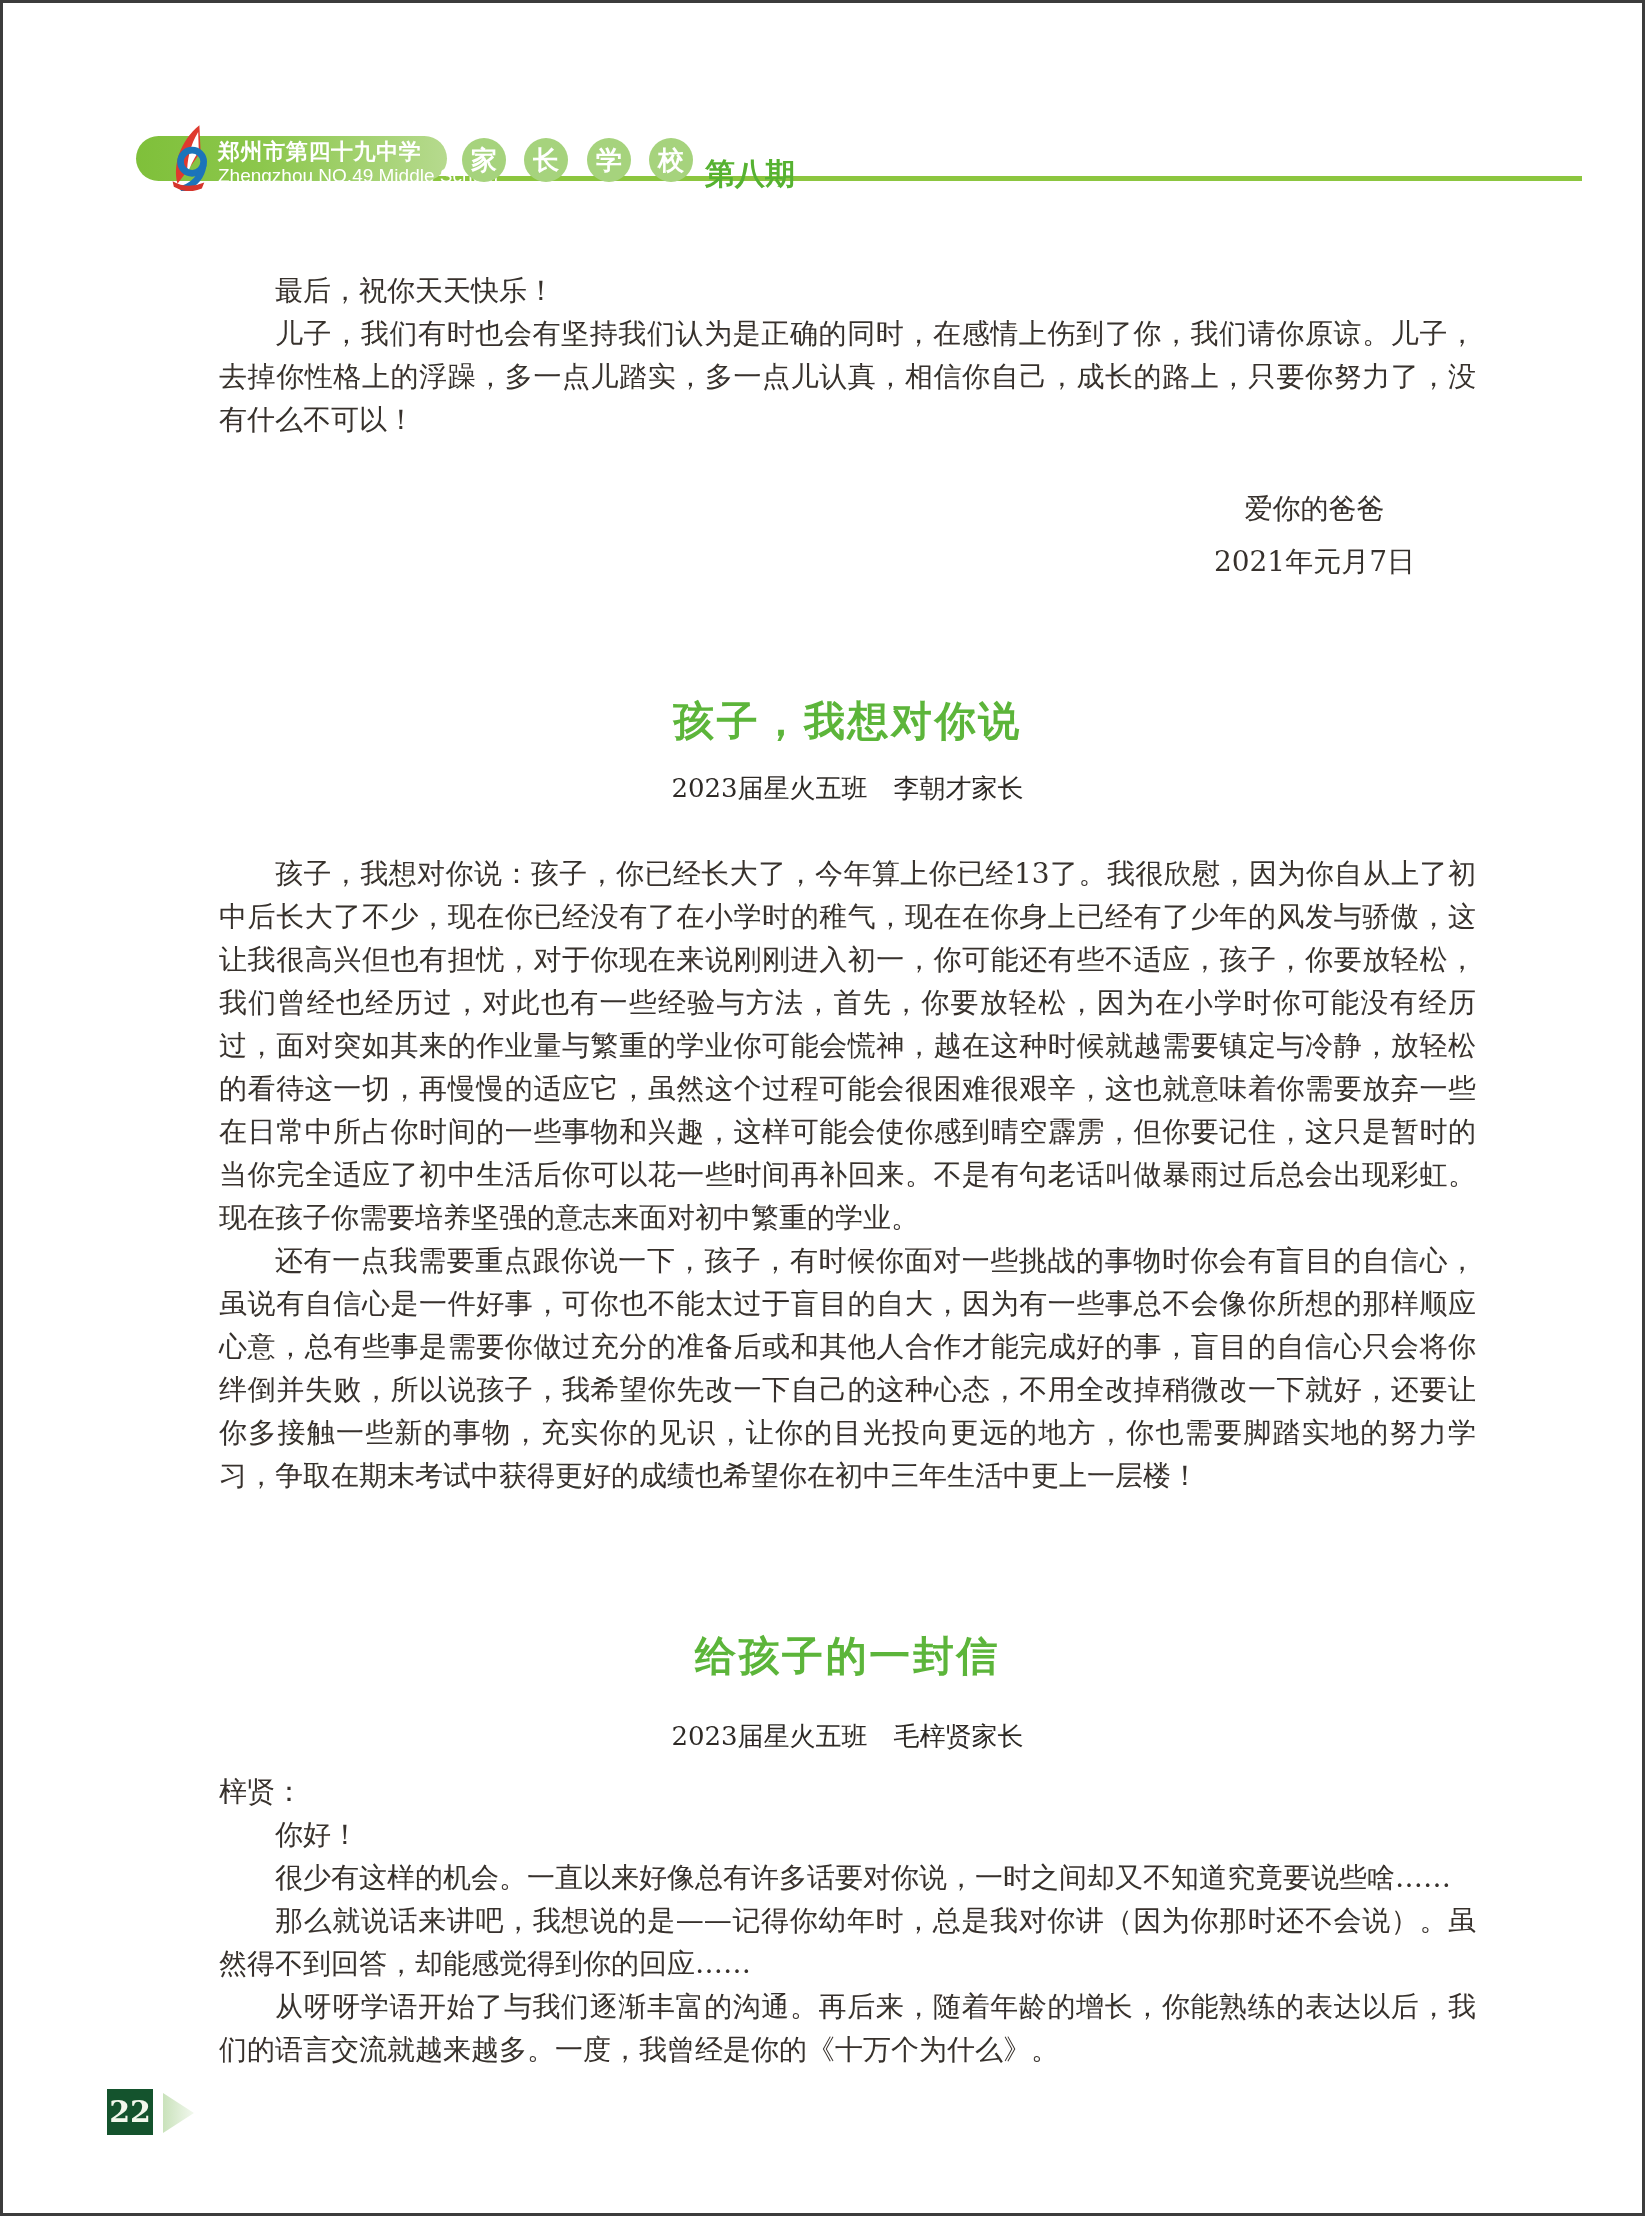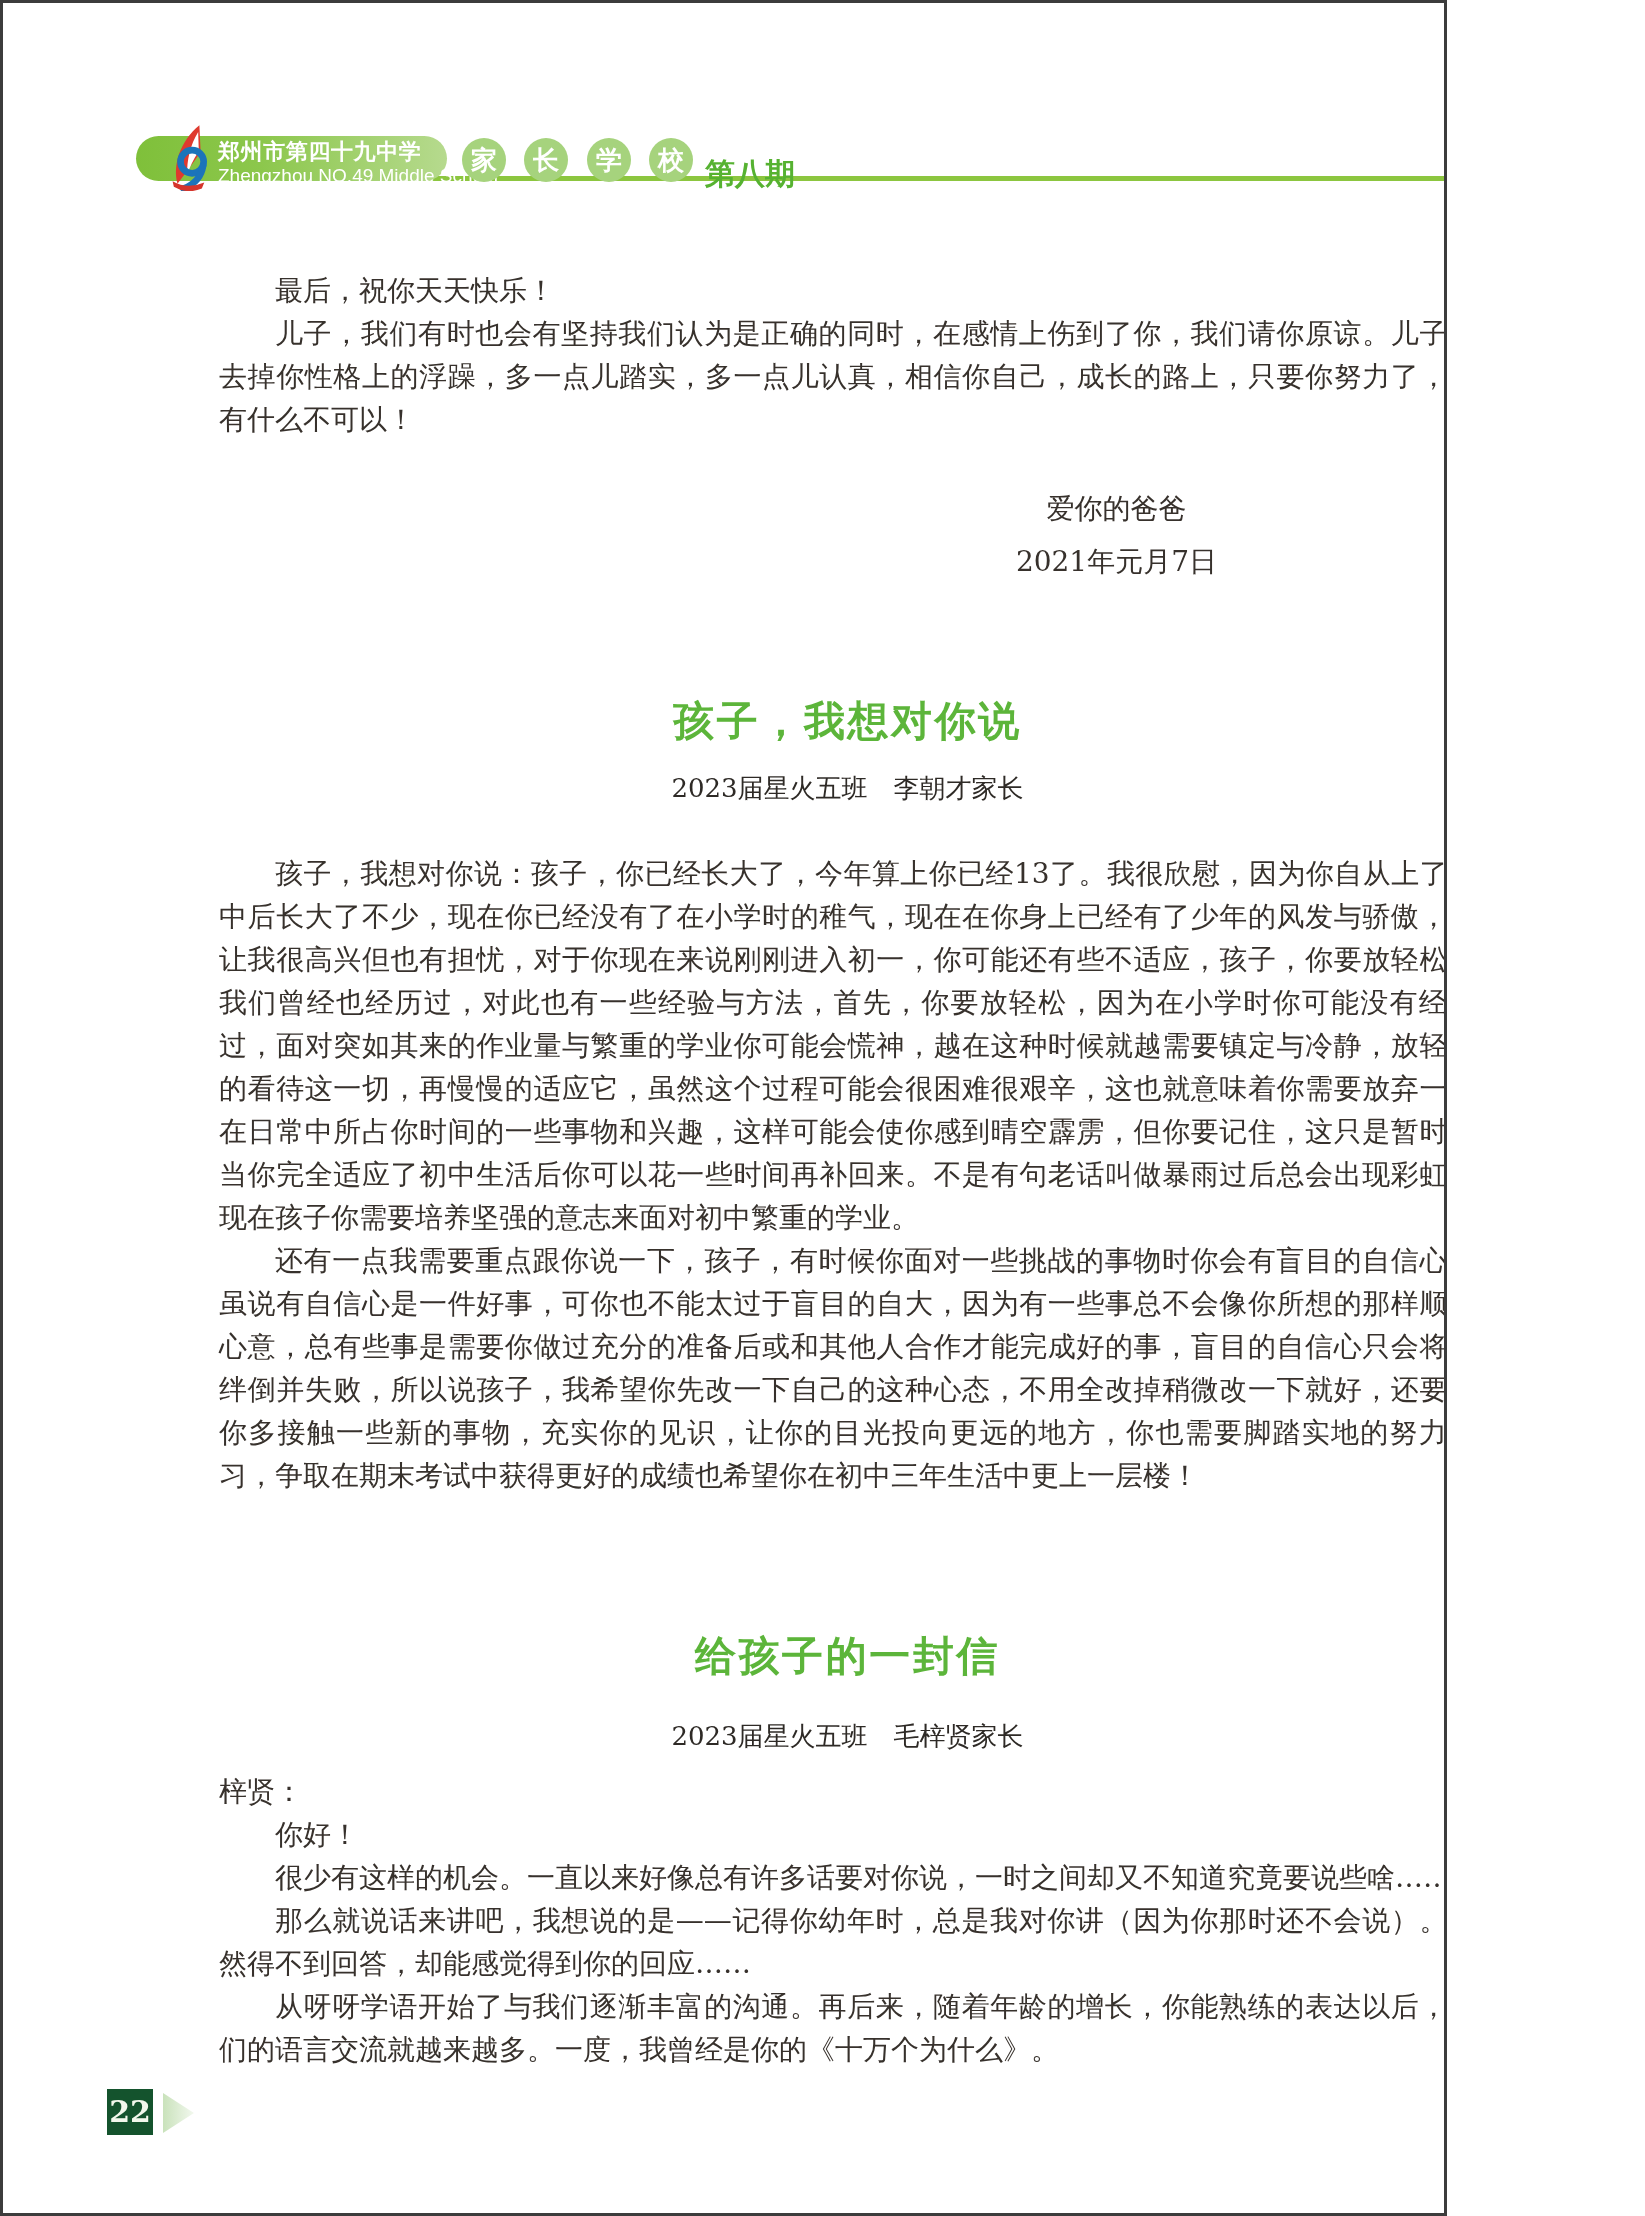--- a/index.html
+++ b/index.html
@@ -1,18 +1,18 @@
 <!DOCTYPE html>
 <html lang="zh" style="font-size:10.3px"><head>
 <meta charset="utf-8">
 <style>
   html, body { margin: 0; padding: 0; background: #ffffff; }
   .page {
     position: relative;
-    width: 1447px;
+    width: 1645px;
     height: 2216px;
     box-sizing: border-box;
     border: 3.2px solid #3c3c3c;
     background: #ffffff;
     overflow: hidden;
     font-family: "DejaVu Serif", serif;
     color: #37312c;
   }
 
   

